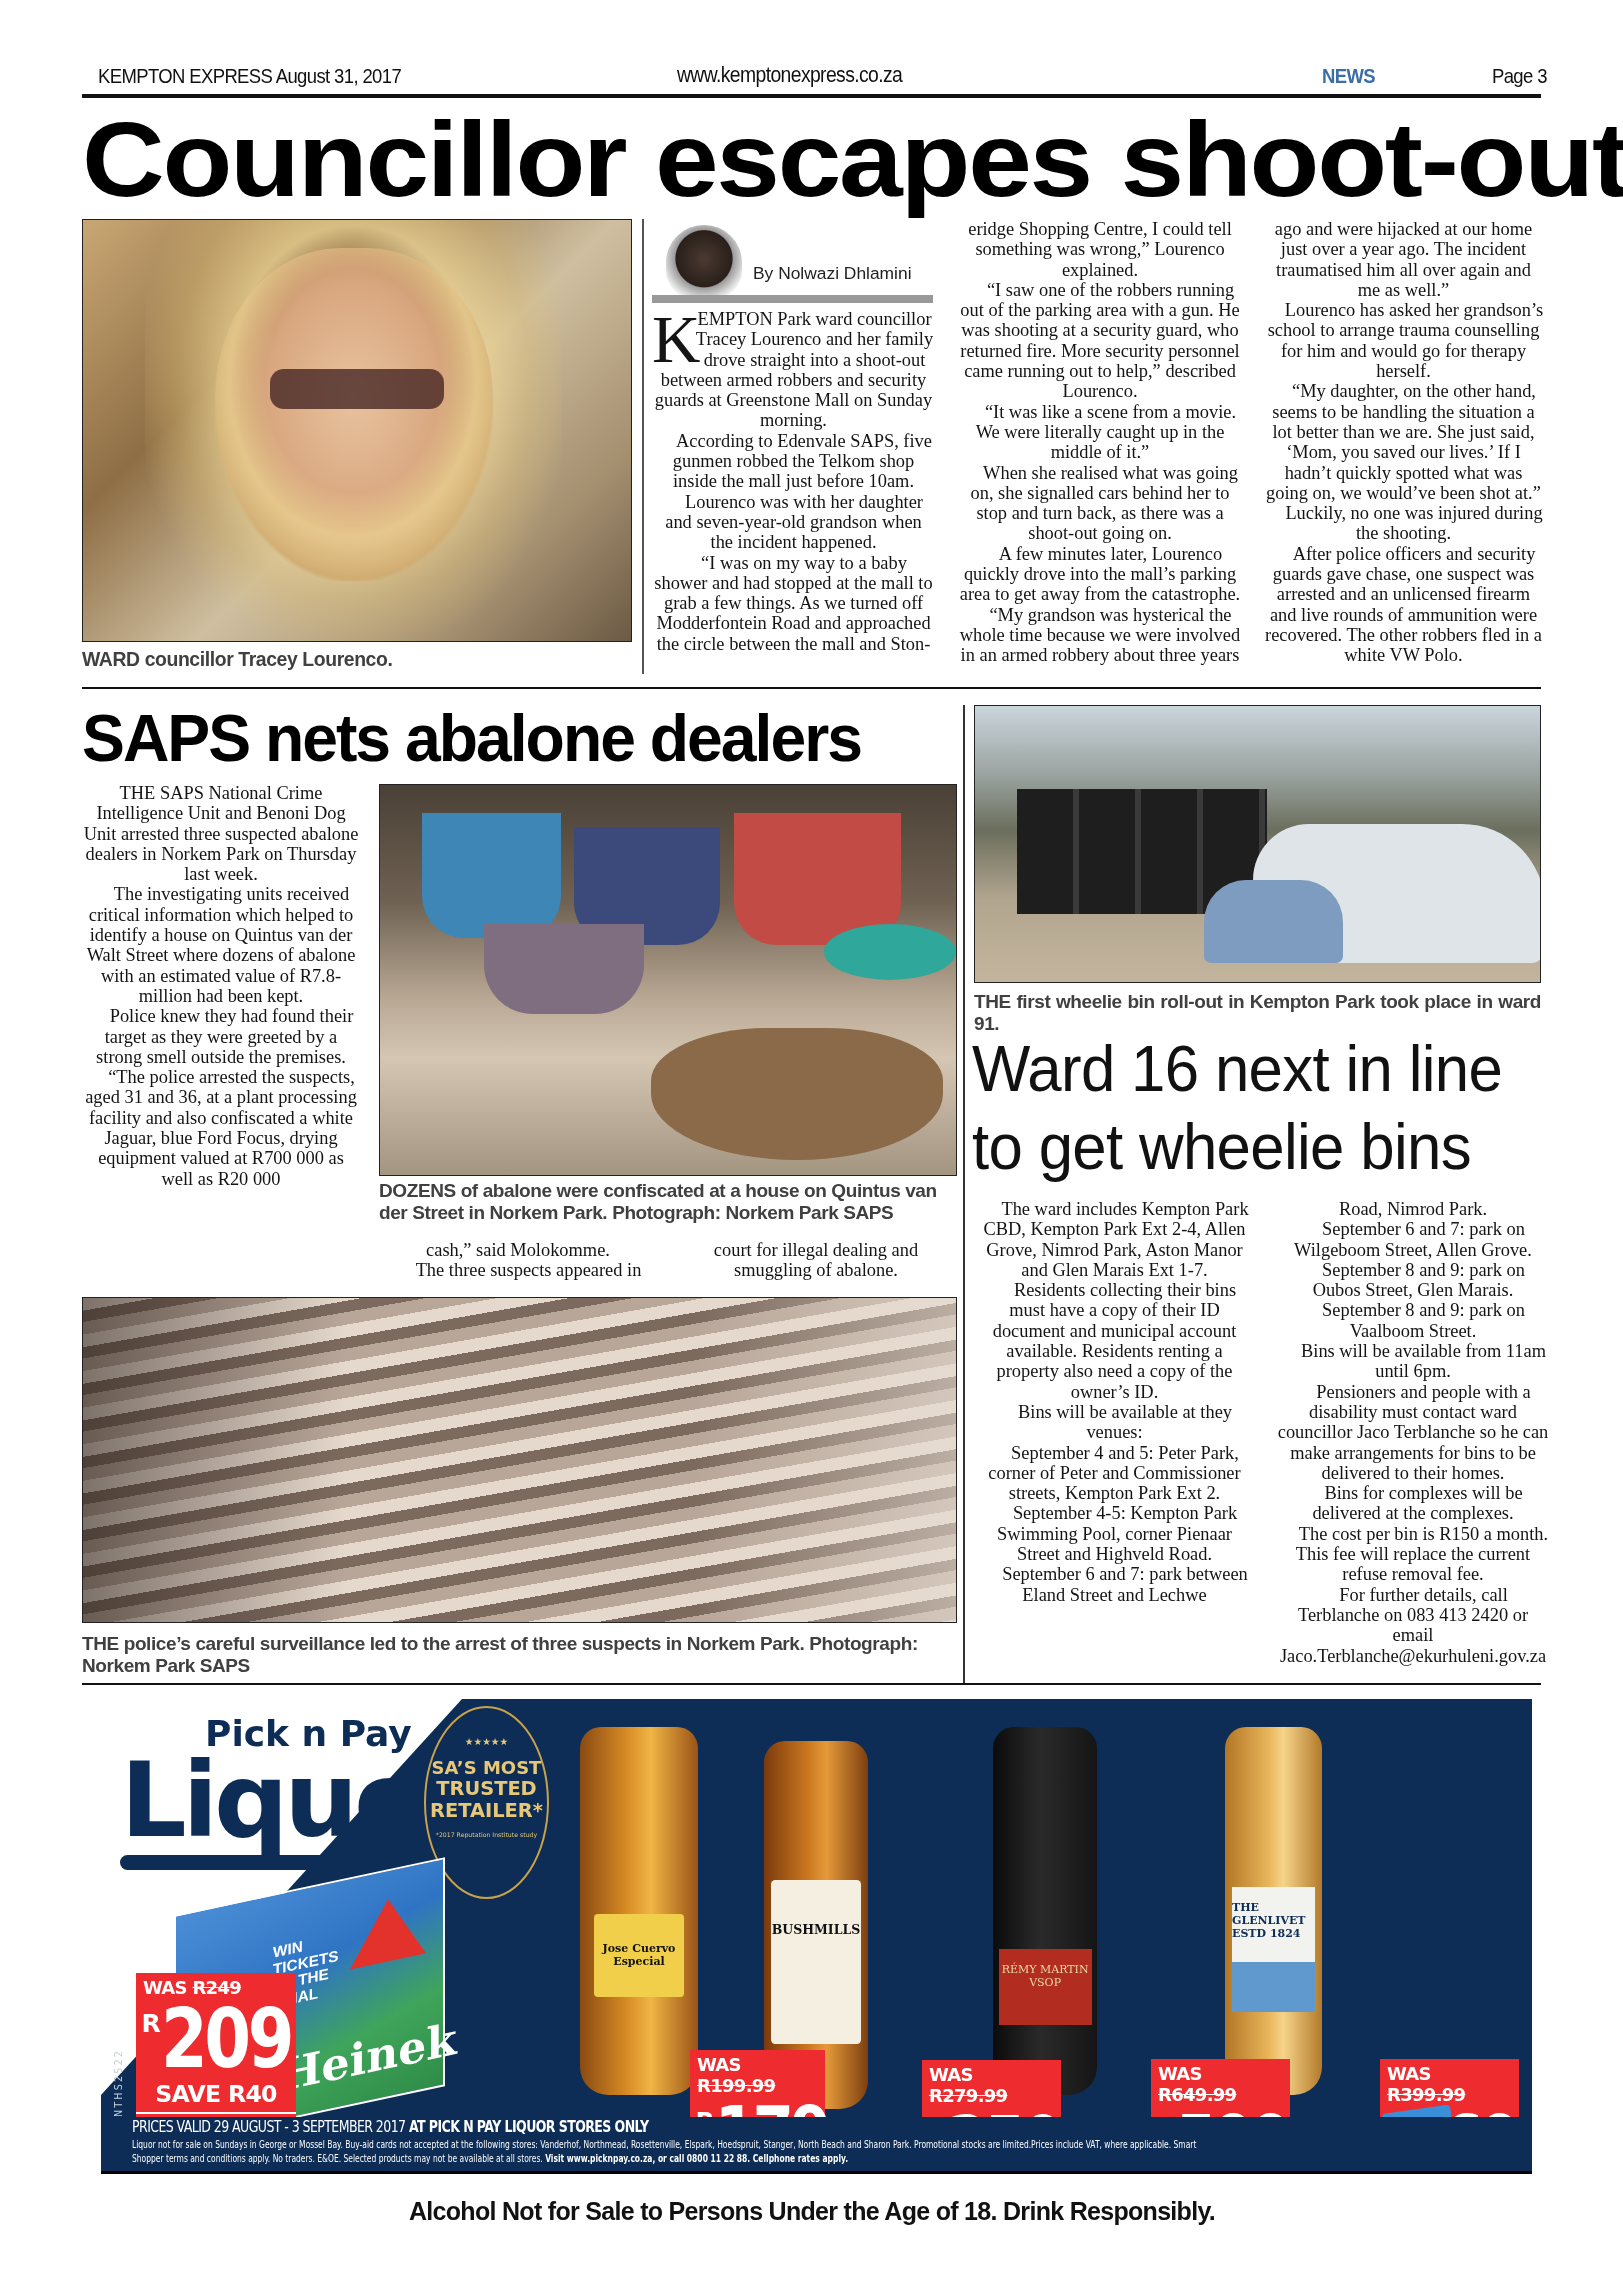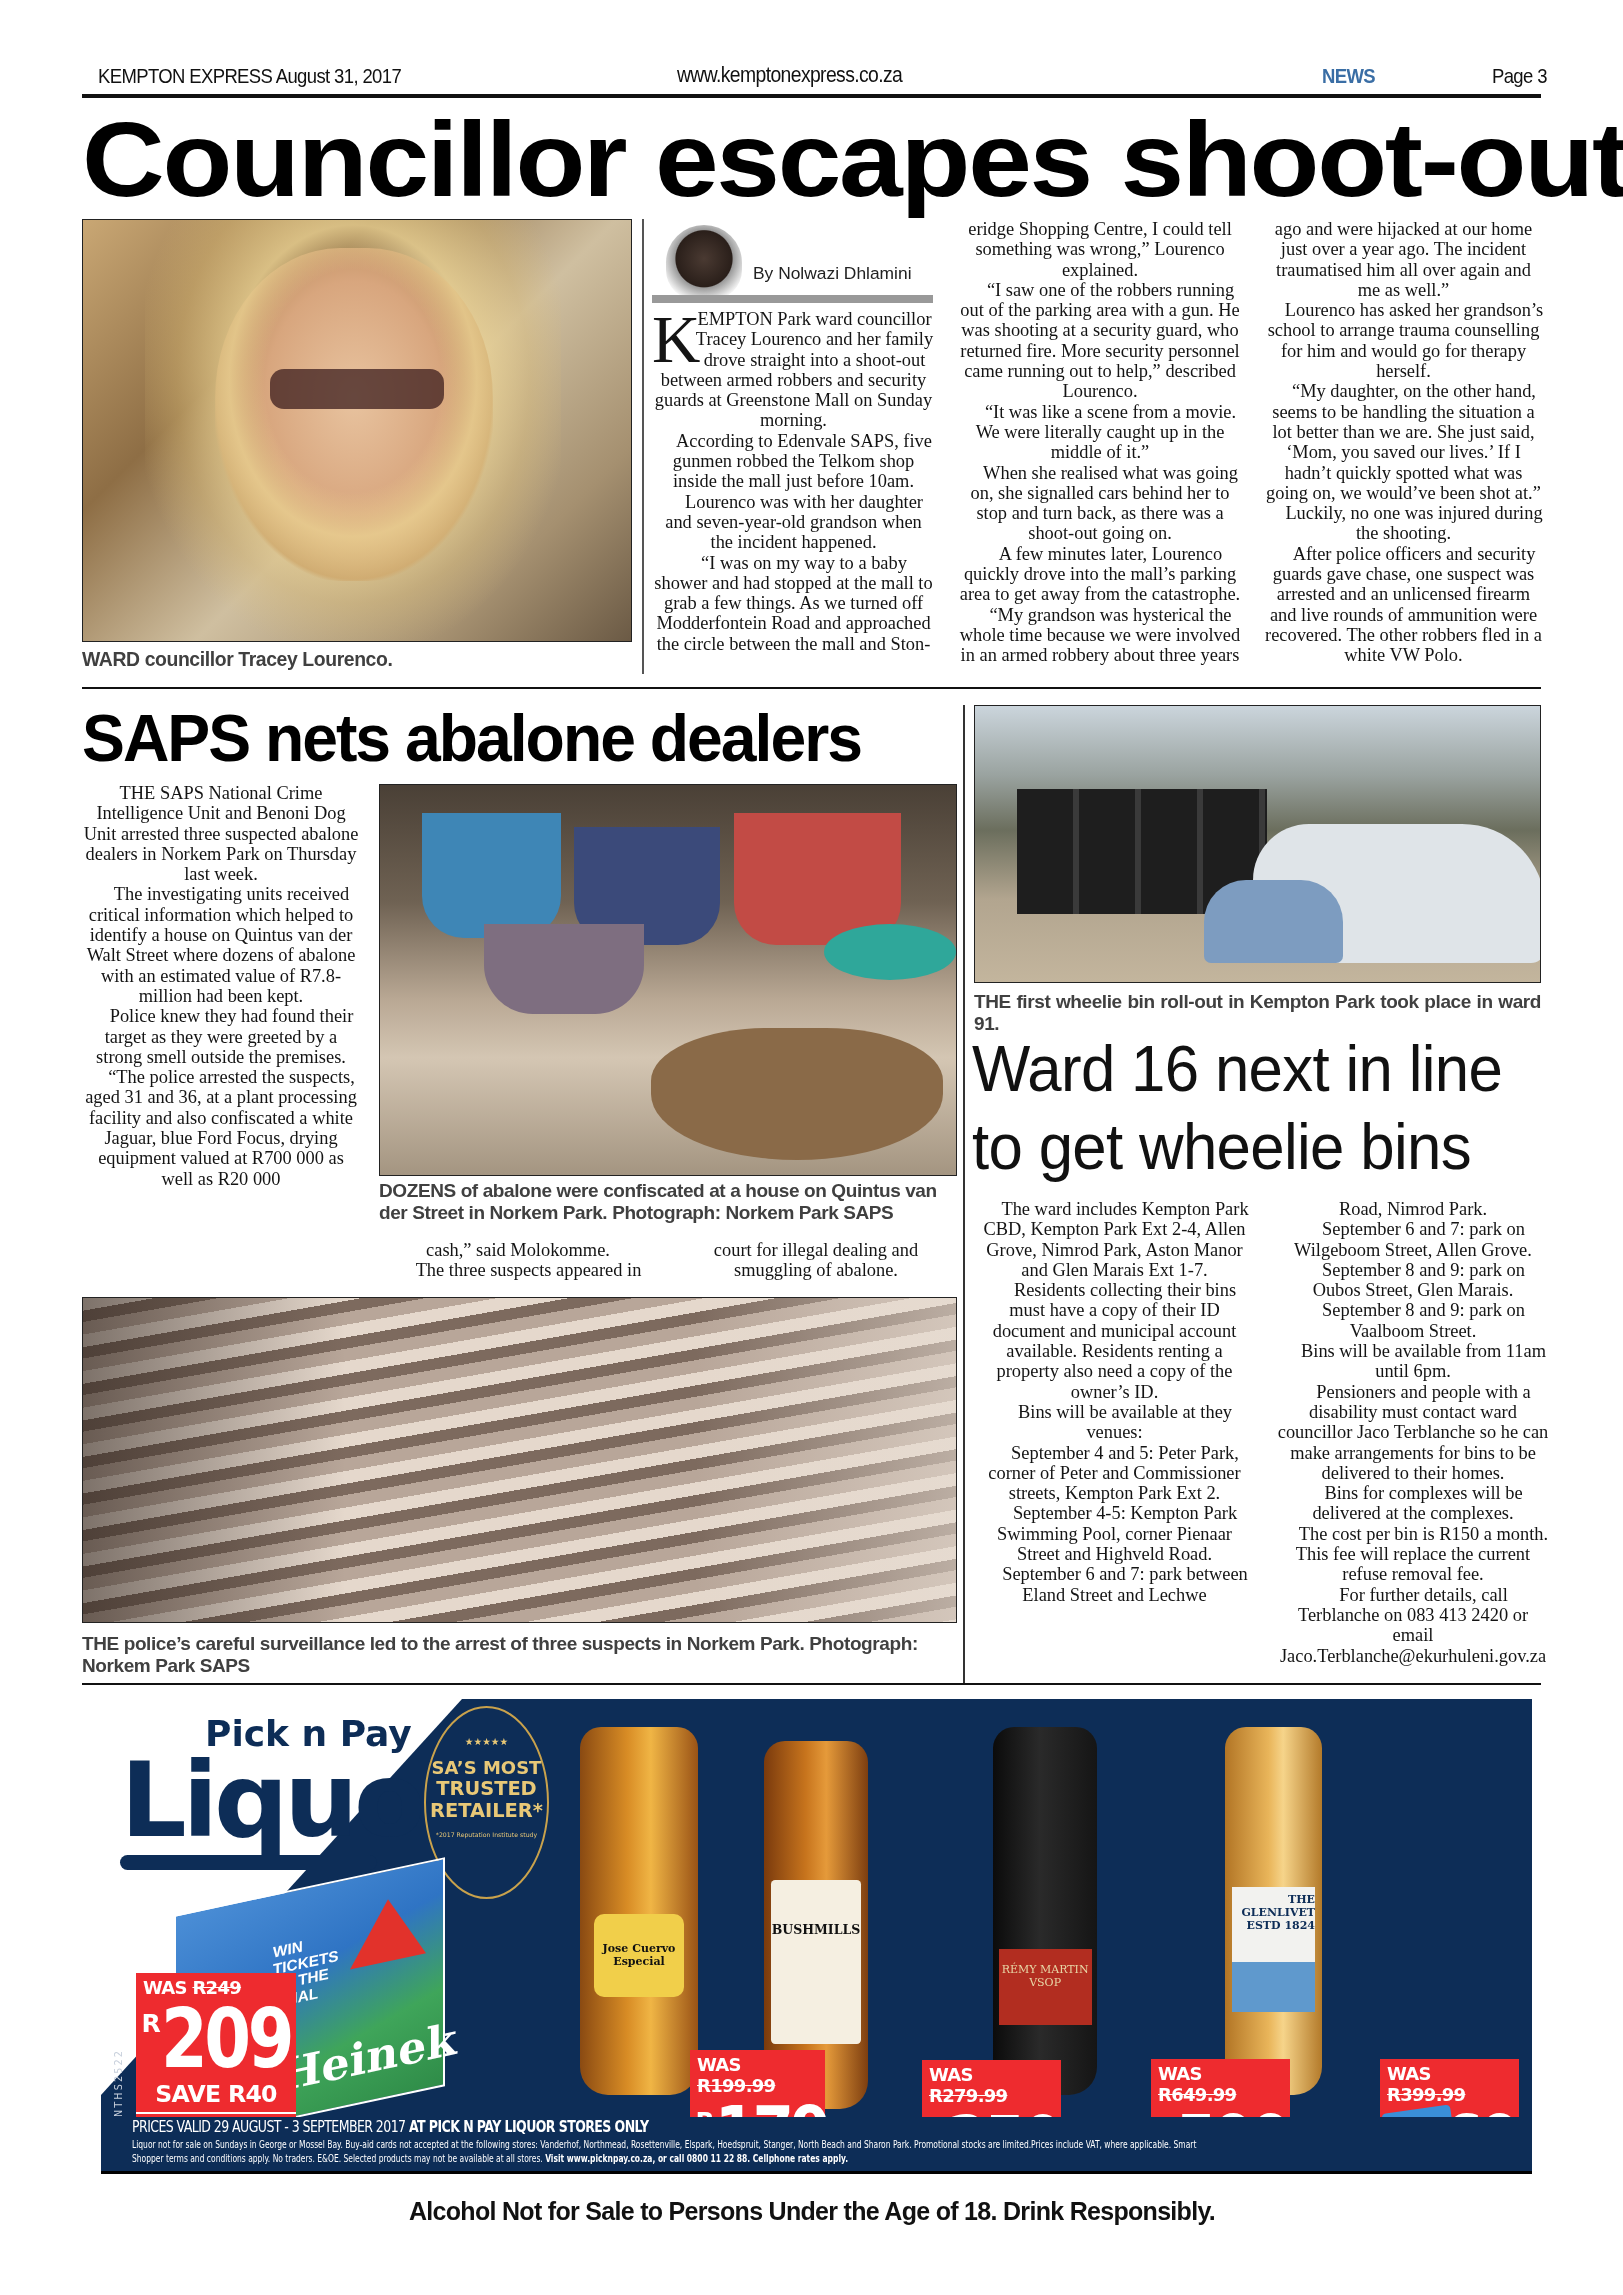--- a/index.html
+++ b/index.html
@@ -161,30 +161,30 @@
   </div>
 
   <div class="abs" style="left:73px;top:187px;width:271px;height:229px;transform:skewY(-12deg);background:linear-gradient(160deg,#4b8ed6 0%,#2f74c4 40%,#3fa55a 70%,#2f8c48 100%);border:2.8px solid #fff">
     <div class="abs sans" style="left:97px;top:49px;color:#fff;font-weight:bold;font-size:15.3px;width:83px;line-height:16.7px">WIN TICKETS TO THE FINAL</div>
     <div class="abs" style="left:174px;top:28px;width:0;height:0;border-left:38px solid transparent;border-right:38px solid transparent;border-bottom:62px solid #e2322b"></div>
     <div class="abs" style="left:104px;top:156px;color:#fff;font-family:'DejaVu Serif',serif;font-weight:bold;font-size:44px">Heinek</div>
     <div class="abs" style="left:59px;top:104px;width:23.6px;height:118px;border-radius:9.7px 9.7px 4.2px 4.2px;background:#2a6b2f"></div>
   </div>
 
   <div class="bottle" style="left:479px;top:28px;width:118px;height:368px;background:linear-gradient(90deg,#8a4a12,#d88c25 40%,#f0b545 60%,#9a5316)">
-    <div class="abs" style="left:14px;top:187px;width:90px;height:83px;background:#f1cf4a;border-radius:10px;text-align:center;font-family:'DejaVu Serif',serif;font-size:11px;font-weight:bold;padding-top:28px">Jose Cuervo Especial</div>
+    <div class="abs" style="left:14px;top:187px;width:90px;height:83px;background:#f1cf4a;border-radius:4px;text-align:center;font-family:'DejaVu Serif',serif;font-size:11px;font-weight:bold;padding-top:28px">Jose Cuervo Especial</div>
   </div>
   <div class="bottle" style="left:663px;top:42px;width:104px;height:368px;background:linear-gradient(90deg,#7a3a0d,#c7741d 40%,#e59a3a 60%,#7d3e10)">
     <div class="abs" style="left:7px;top:139px;width:90px;height:164px;background:#f5efe1;border-radius:4.2px;text-align:center;font-family:'DejaVu Serif',serif;font-size:12.5px;font-weight:bold;padding-top:42px">BUSHMILLS</div>
   </div>
   <div class="bottle" style="left:892px;top:28px;width:104px;height:368px;background:linear-gradient(90deg,#0b0b0b,#2a2a2a 45%,#151515)">
     <div class="abs" style="left:5.6px;top:222px;width:93px;height:76px;background:#b22d20;color:#e8d7a6;text-align:center;font-family:'DejaVu Serif',serif;font-size:11px;padding-top:14px">RÉMY MARTIN VSOP</div>
   </div>
   <div class="bottle" style="left:1124px;top:28px;width:97px;height:368px;background:linear-gradient(90deg,#b27525,#e9b55a 45%,#f6d48a 60%,#b37a2a)">
-    <div class="abs" style="left:7px;top:160px;width:83px;height:125px;background:linear-gradient(180deg,#f2f2ef 60%,#5f99cd 60%);text-align:right;font-family:'DejaVu Serif',serif;font-size:11px;font-weight:bold;color:#0d2d57;padding-top:6px">THE GLENLIVET ESTD 1824</div>
+    <div class="abs" style="left:7px;top:160px;width:83px;height:125px;background:linear-gradient(180deg,#f2f2ef 60%,#5f99cd 60%);text-align:left;font-family:'DejaVu Serif',serif;font-size:11px;font-weight:bold;color:#0d2d57;padding-top:14px">THE GLENLIVET ESTD 1824</div>
   </div>
 
   <div class="pricebox" style="left:35px;top:274px;width:160px;height:170px">
     <div class="was">WAS <s>R249</s></div>
     <div class="price">
         <span class="r">R</span>
         <span class="amt">209</span>
       </div>
     <div class="save" style="text-align:center">SAVE R40</div>
     <div class="desc">Heineken Lager 24 x 330ml Cans or Non-returnable Bottles Per Case</div>

